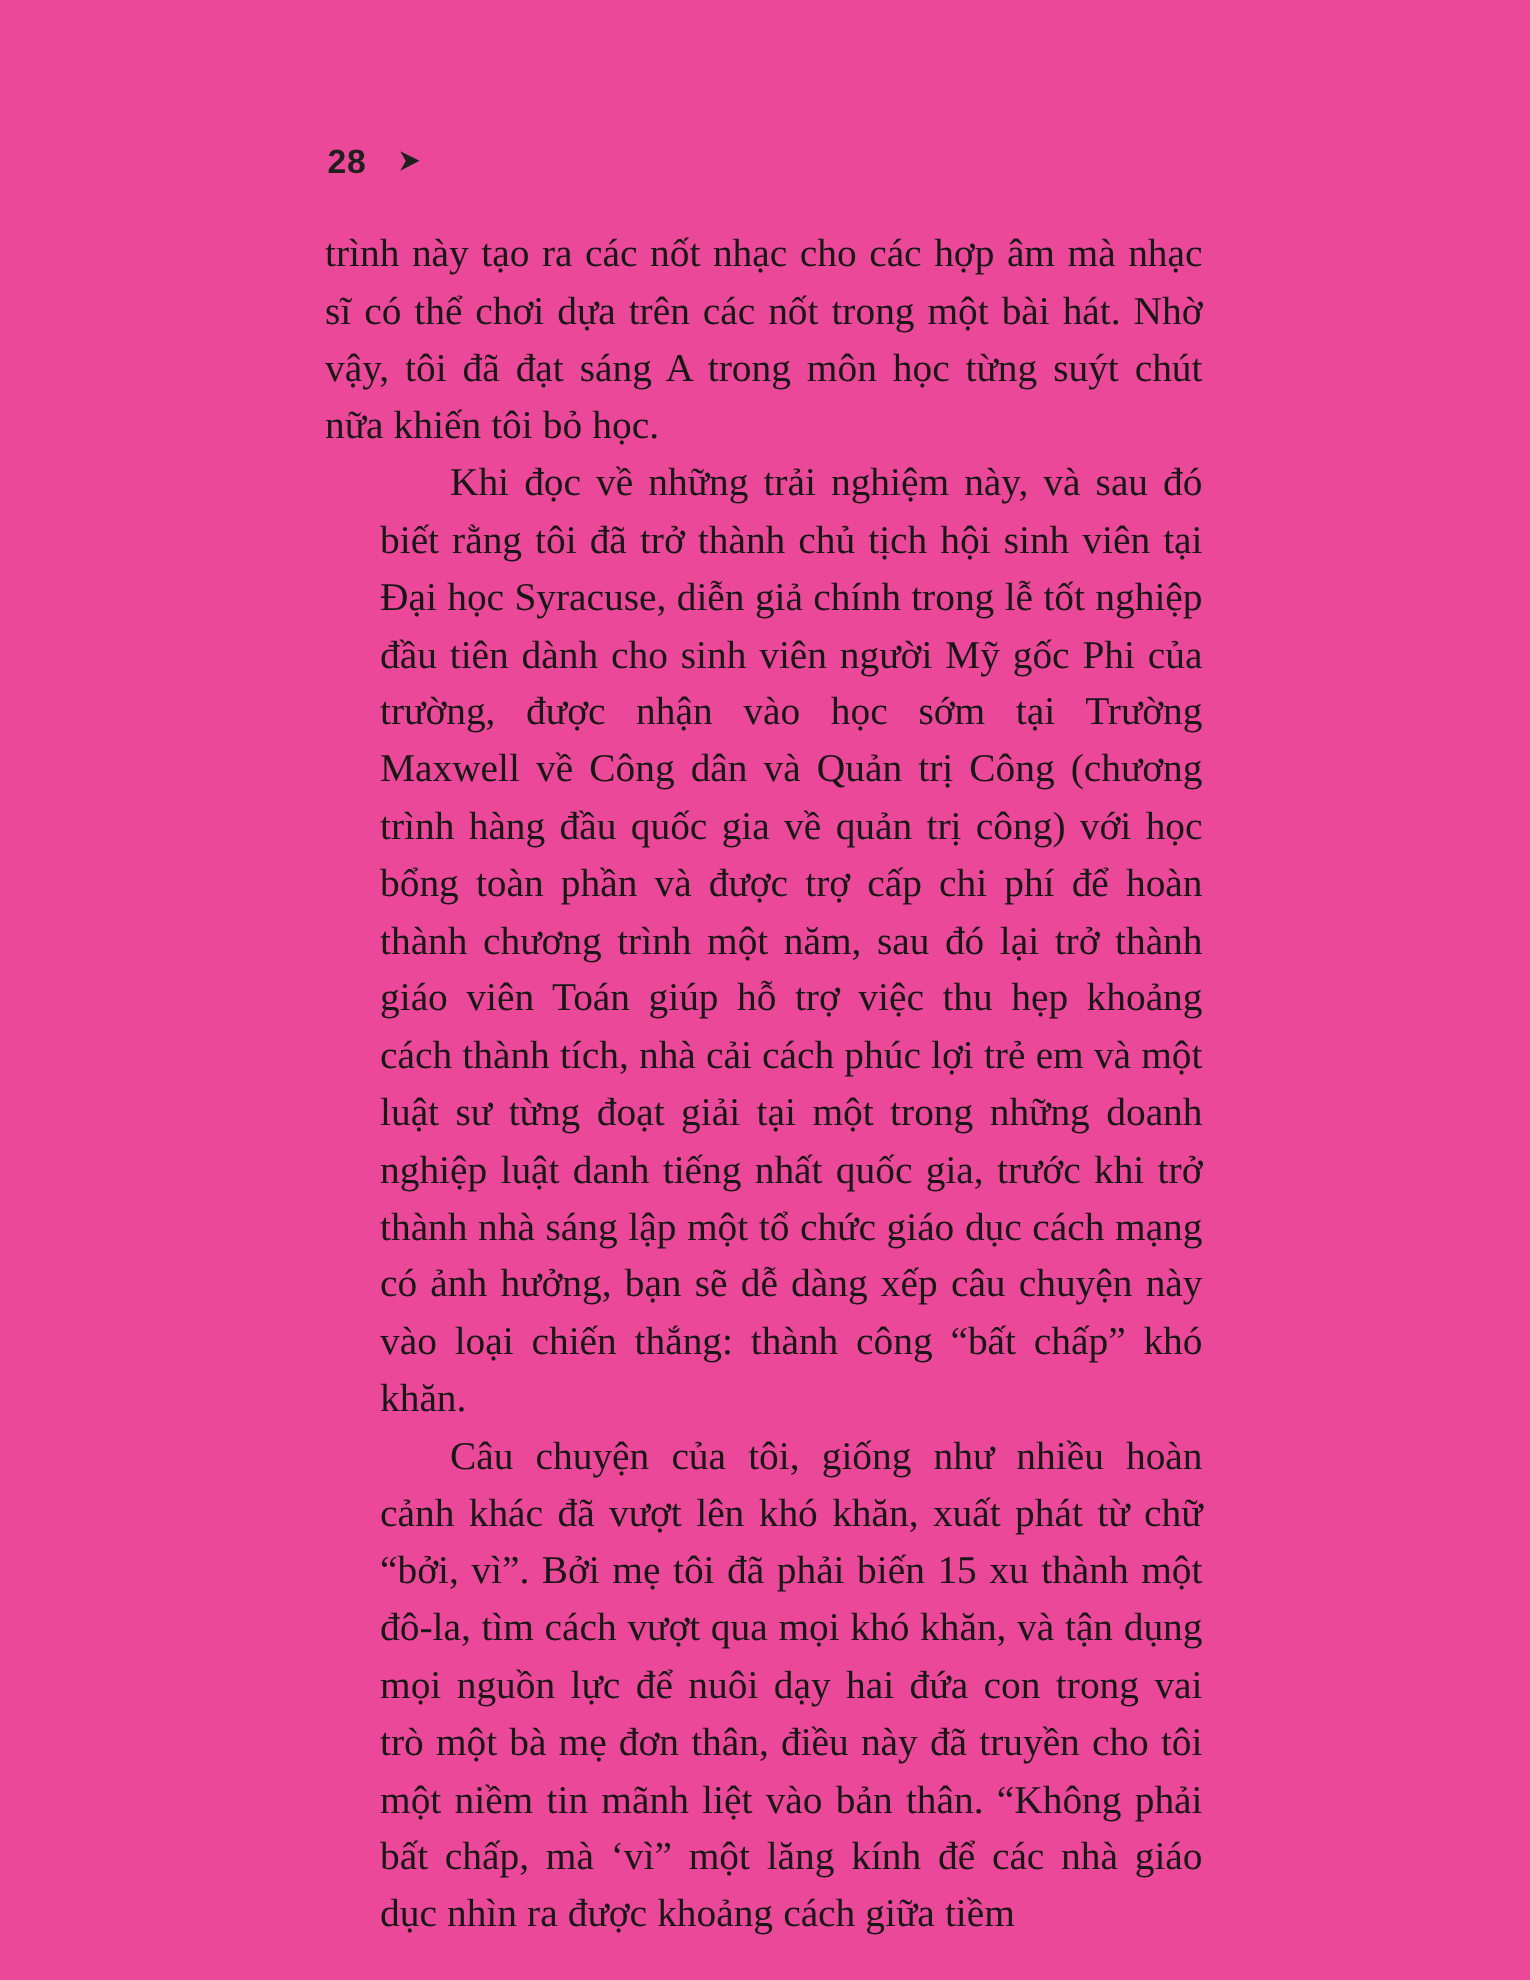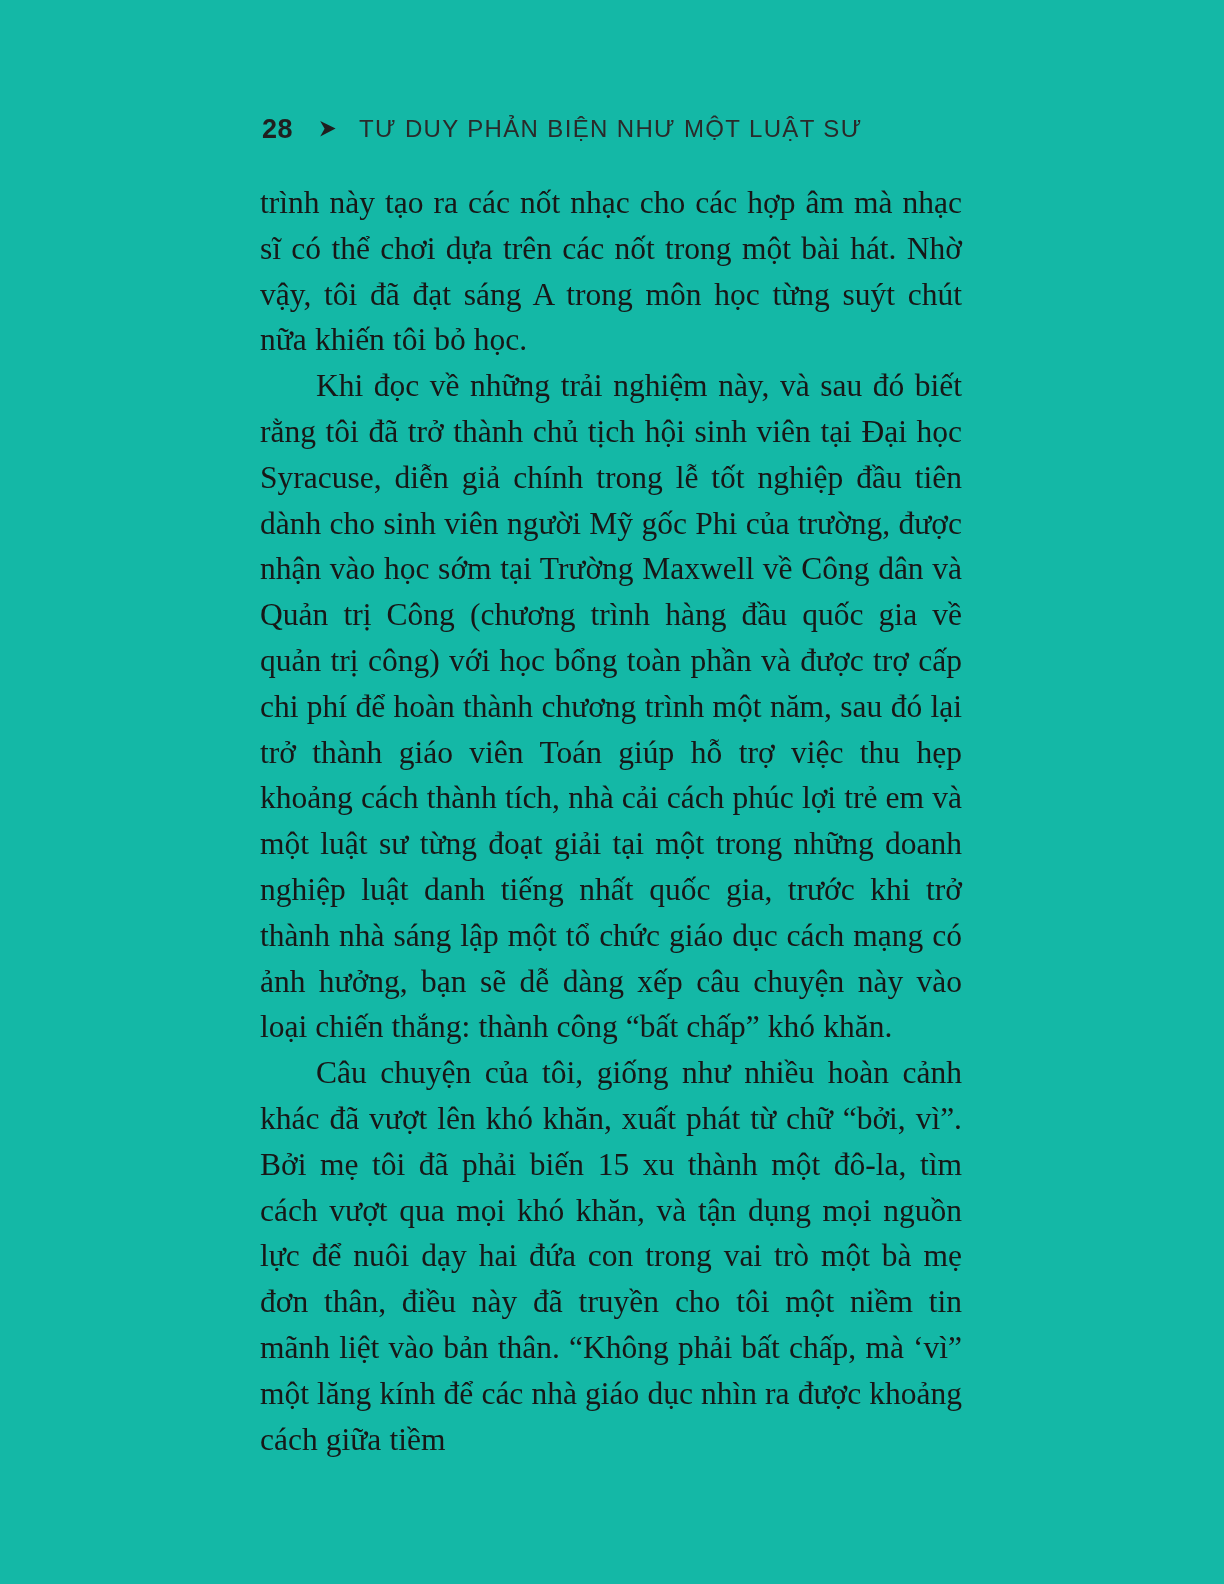--- a/index.html
+++ b/index.html
@@ -6,21 +6,21 @@
   html, body {
     margin: 0;
     padding: 0;
     background: #ffffff;
   }
 
   .page {
     position: relative;
     width: 1224px;
     height: 1584px;
-    background: #14b8a6;
+    background: #ec4899;
     overflow: hidden;
     box-sizing: border-box;
   }
 
   
   .running-head {
     position: absolute;
     left: 262px;
     top: 112px;
     display: flex;
@@ -76,37 +76,37 @@
     word-spacing: 0.2px;
     -webkit-font-smoothing: antialiased;
   }
 
   .para + .para {
     margin-top: 0;
   }
 
   .para.indent {
     text-indent: 56px;
+    margin-left: 44px;
   }
 </style>
 </head>
 <body>
 
 <div class="page">
 
   <div class="running-head">
     <span class="folio">28</span>
 
     <span class="head-arrow">
       <svg width="26" height="26" viewBox="0 0 26 26" aria-hidden="true">
         <path d="M5.2 5.0 L20.6 12.6 L5.2 20.6 L9.6 12.8 Z" fill="#201f1f"></path>
       </svg>
     </span>
 
-    <span class="head-title">TƯ DUY PHẢN BIỆN NHƯ MỘT LUẬT SƯ</span>
   </div>
 
   <div class="textblock">
     <p class="para">trình này tạo ra các nốt nhạc cho các hợp âm mà nhạc sĩ có thể chơi dựa trên các nốt trong một bài hát. Nhờ vậy, tôi đã đạt sáng A trong môn học từng suýt chút nữa khiến tôi bỏ học.</p>
 
     <p class="para indent">Khi đọc về những trải nghiệm này, và sau đó biết rằng tôi đã trở thành chủ tịch hội sinh viên tại Đại học Syracuse, diễn giả chính trong lễ tốt nghiệp đầu tiên dành cho sinh viên người Mỹ gốc Phi của trường, được nhận vào học sớm tại Trường Maxwell về Công dân và Quản trị Công (chương trình hàng đầu quốc gia về quản trị công) với học bổng toàn phần và được trợ cấp chi phí để hoàn thành chương trình một năm, sau đó lại trở thành giáo viên Toán giúp hỗ trợ việc thu hẹp khoảng cách thành tích, nhà cải cách phúc lợi trẻ em và một luật sư từng đoạt giải tại một trong những doanh nghiệp luật danh tiếng nhất quốc gia, trước khi trở thành nhà sáng lập một tổ chức giáo dục cách mạng có ảnh hưởng, bạn sẽ dễ dàng xếp câu chuyện này vào loại chiến thắng: thành công “bất chấp” khó khăn.</p>
 
     <p class="para indent">Câu chuyện của tôi, giống như nhiều hoàn cảnh khác đã vượt lên khó khăn, xuất phát từ chữ “bởi, vì”. Bởi mẹ tôi đã phải biến 15 xu thành một đô-la, tìm cách vượt qua mọi khó khăn, và tận dụng mọi nguồn lực để nuôi dạy hai đứa con trong vai trò một bà mẹ đơn thân, điều này đã truyền cho tôi một niềm tin mãnh liệt vào bản thân. “Không phải bất chấp, mà ‘vì” một lăng kính để các nhà giáo dục nhìn ra được khoảng cách giữa tiềm</p>
   </div>
 

